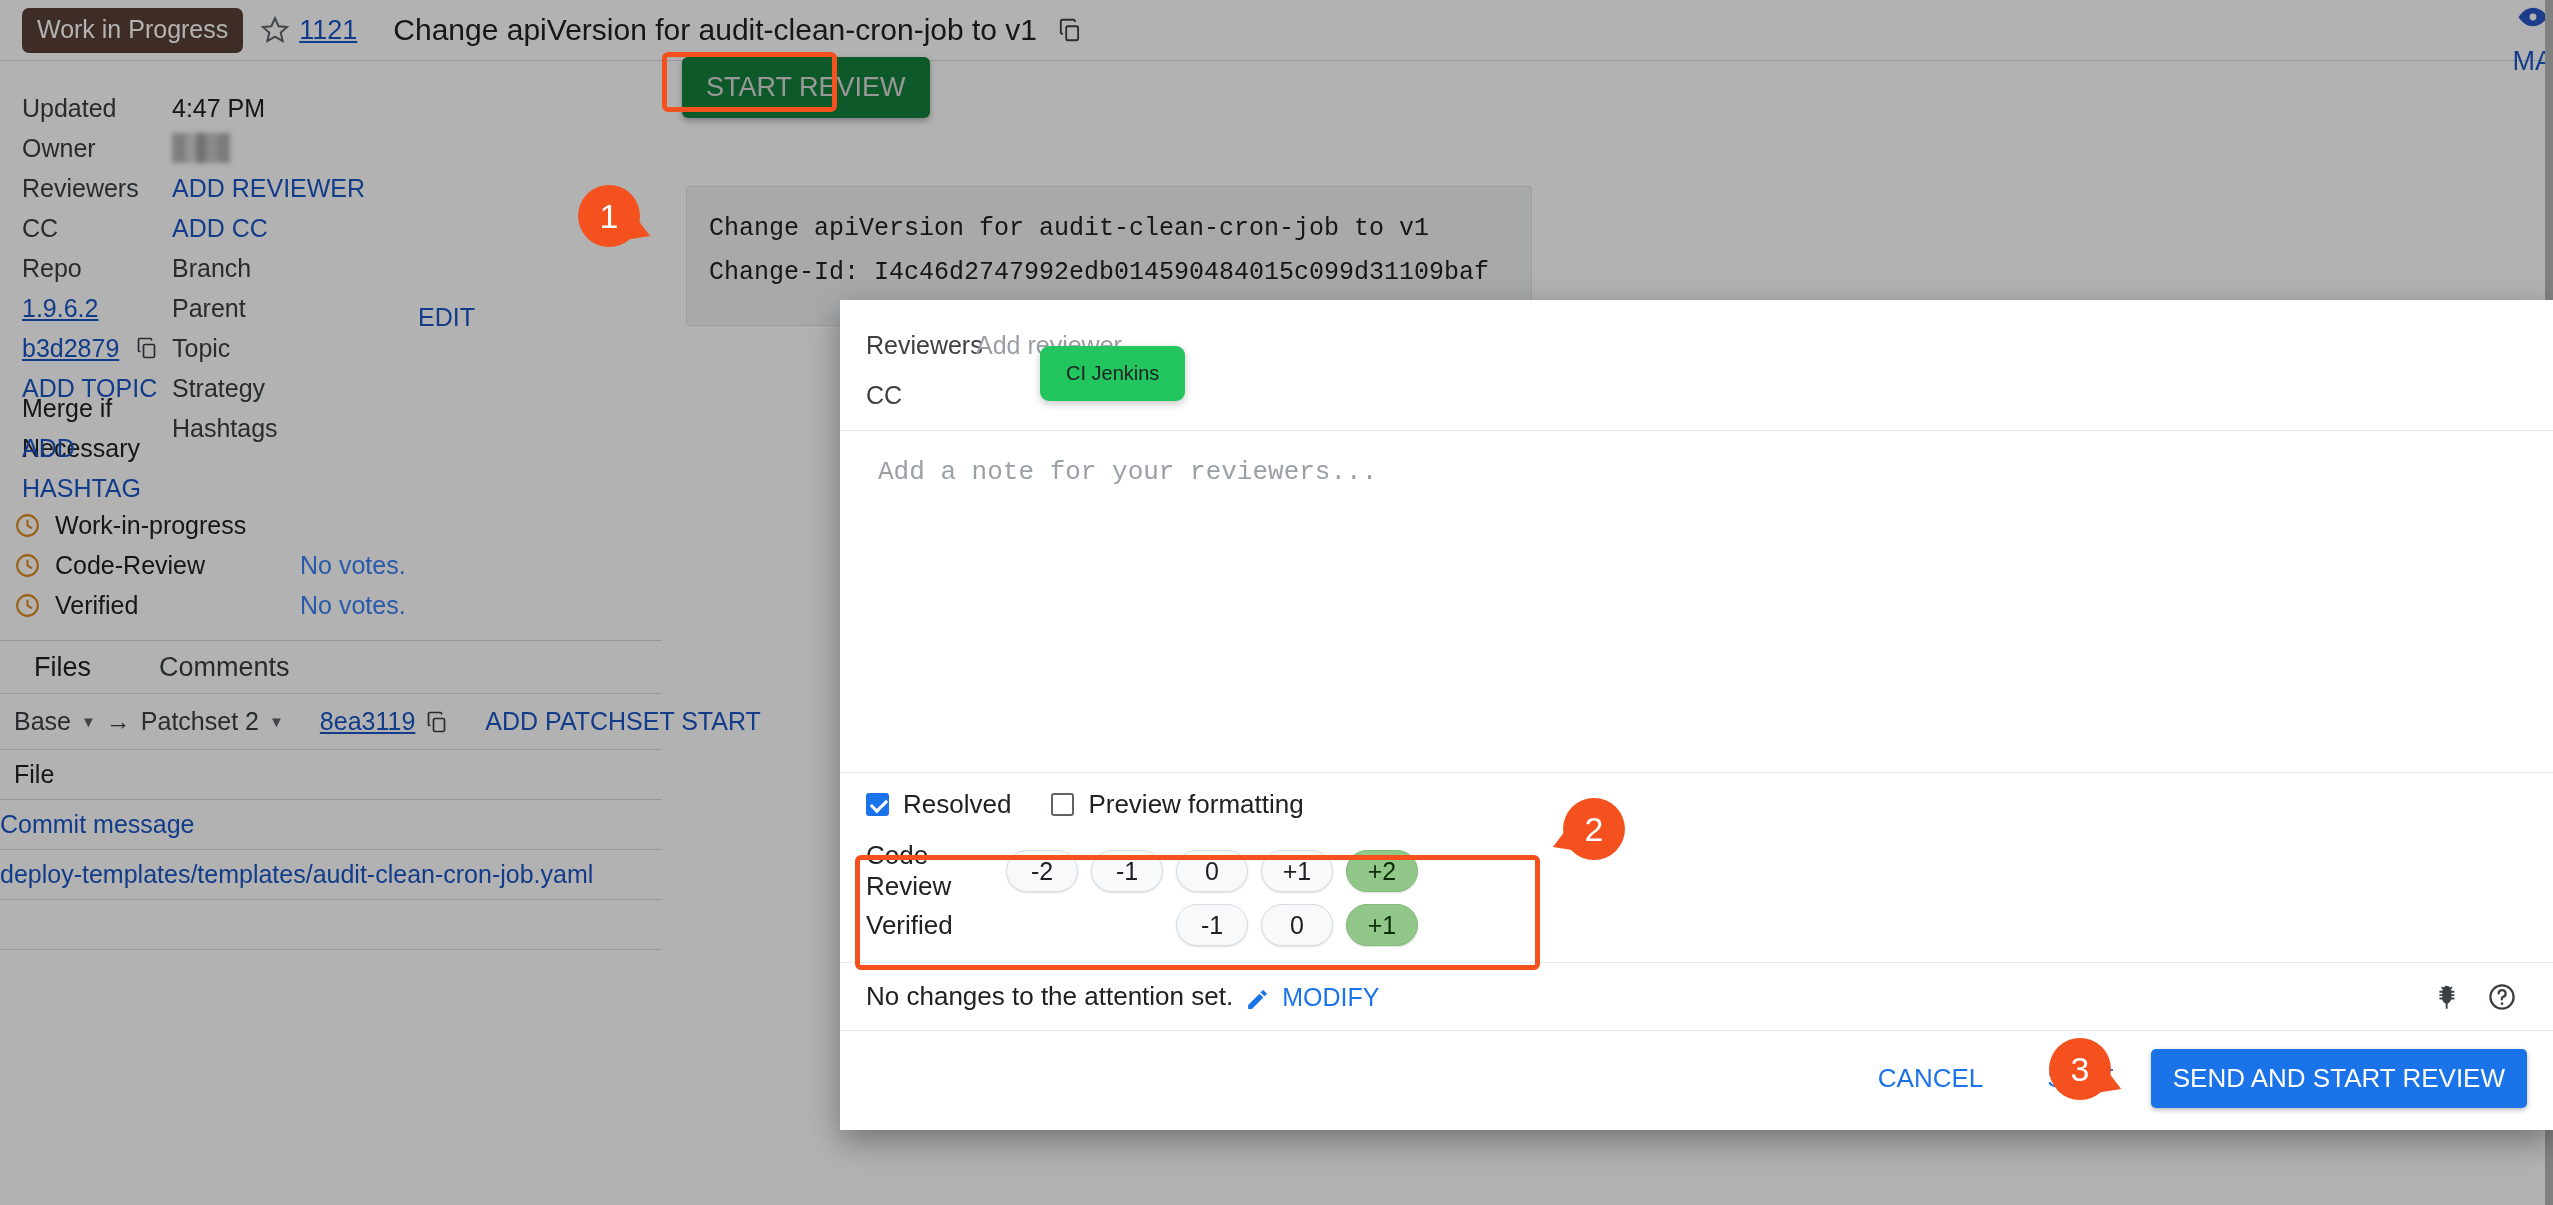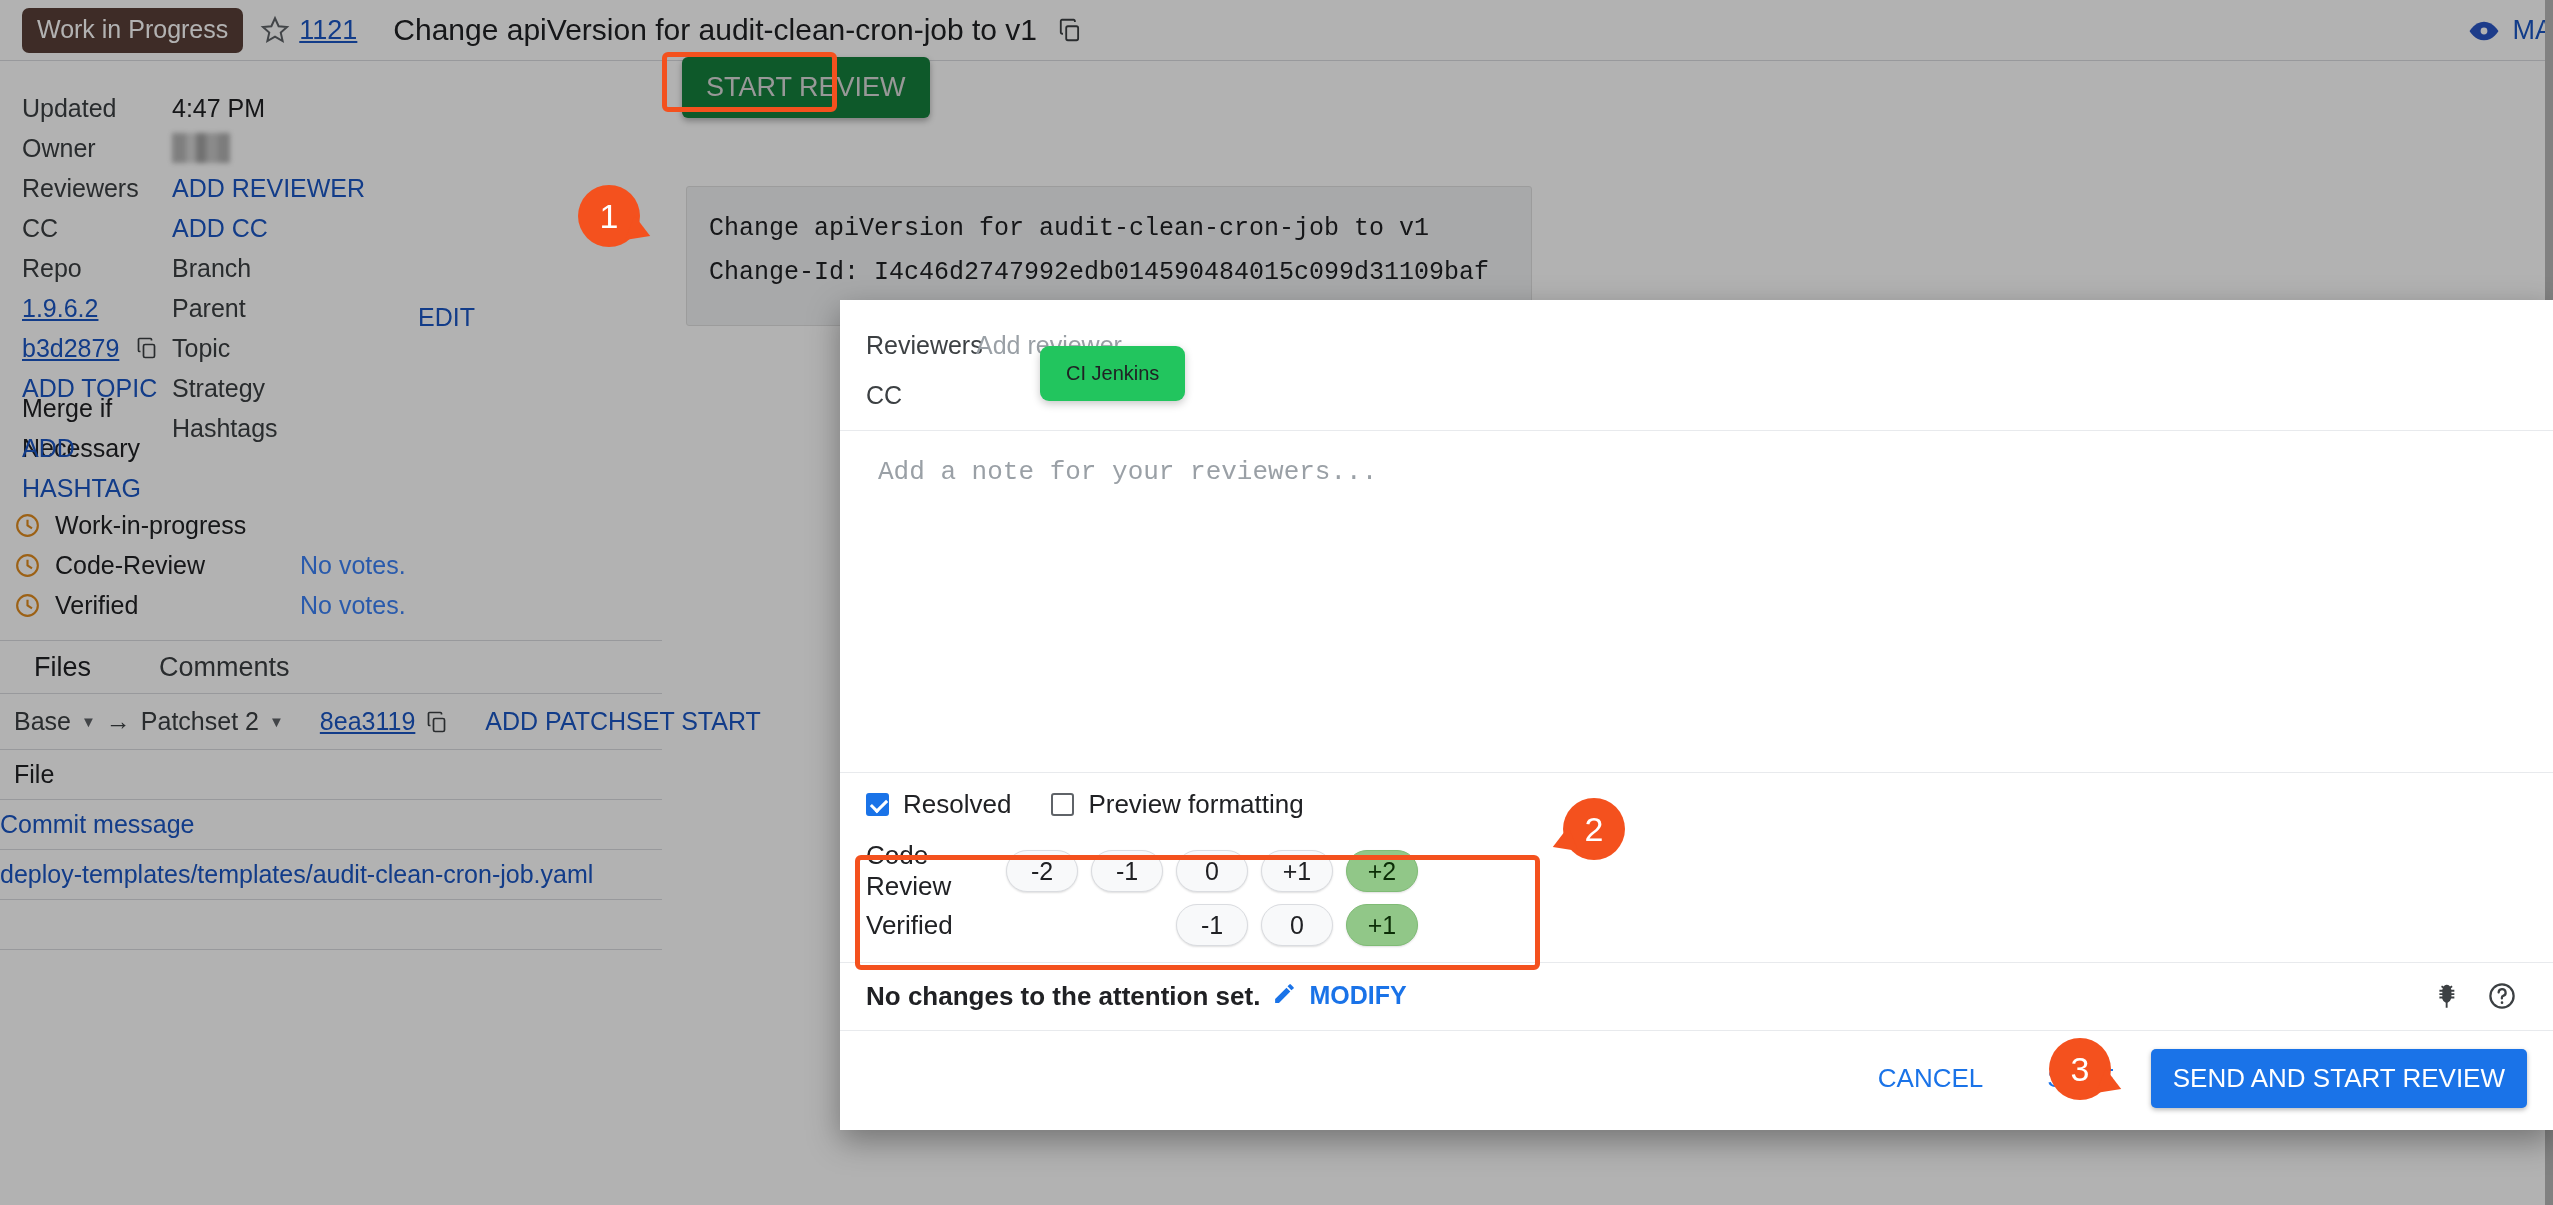--- a/index.html
+++ b/index.html
@@ -38,21 +38,21 @@
   .change-num {
     margin-left: 9px; color: #1a56c4; font-size: 27px;
     text-decoration: underline; white-space: nowrap;
   }
   .change-title {
     margin-left: 36px; font-size: 30px; color: #202124; white-space: nowrap;
   }
   .copy-icon { margin-left: 20px; display:flex; align-items:center; }
   .header-right {
     position: absolute; right: 0px; top: 0; height: 61px;
-    display: flex; align-items: center; gap: 12px; padding-right: 0px;
+    display: flex; align-items: center; gap: 12px; padding-right: 0px; flex-direction: column;
   }
   .mark-reviewed {
     color: #1a56c4; font-size: 27px; white-space: nowrap;
   }
 
   
   .meta {
     position: absolute; left: 22px; top: 88px;
     display: grid;
     grid-template-columns: 150px auto;
@@ -190,25 +190,24 @@
     display:inline-flex; align-items:center; justify-content:center;
     min-width: 72px; height: 42px; margin-right: 13px;
     border-radius: 21px; background:#f8f9fa; border:1px solid #dadce0;
     font-size: 25px; color:#202124;
     box-shadow: 0 1px 2px rgba(0,0,0,.13);
   }
   .chip.sel { background:#91c788; border-color:#7fbb75; color:#0b2d06; }
   .chip.spacer { visibility:hidden; }
 
   .attention-row {
-    display:flex; align-items:flex-start; gap: 12px;
+    display:flex; align-items:flex-end; gap: 12px;
     border-top: 1px solid #e8eaed;
     padding: 18px 26px; font-size: 26px; color:#202124;
     position: relative;
-    font-weight: bold;
   }
   .modify-link { color:#1a73e8; font-size:25px; }
   .att-icons { position:absolute; right: 36px; display:flex; align-items:center; gap: 26px; }
 
   .footer-row {
     border-top: 1px solid #e8eaed;
     display:flex; align-items:center; justify-content:flex-end;
     gap: 8px; padding: 18px 26px 22px 26px;
   }
   .txt-btn { color:#1a73e8; font-size:26px; padding: 0 28px; }

